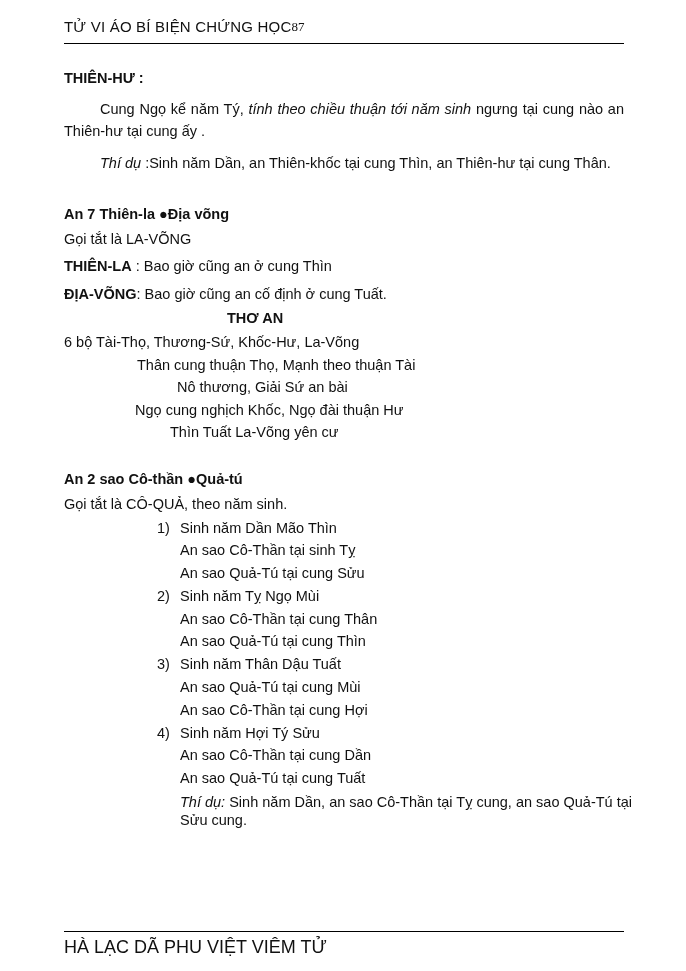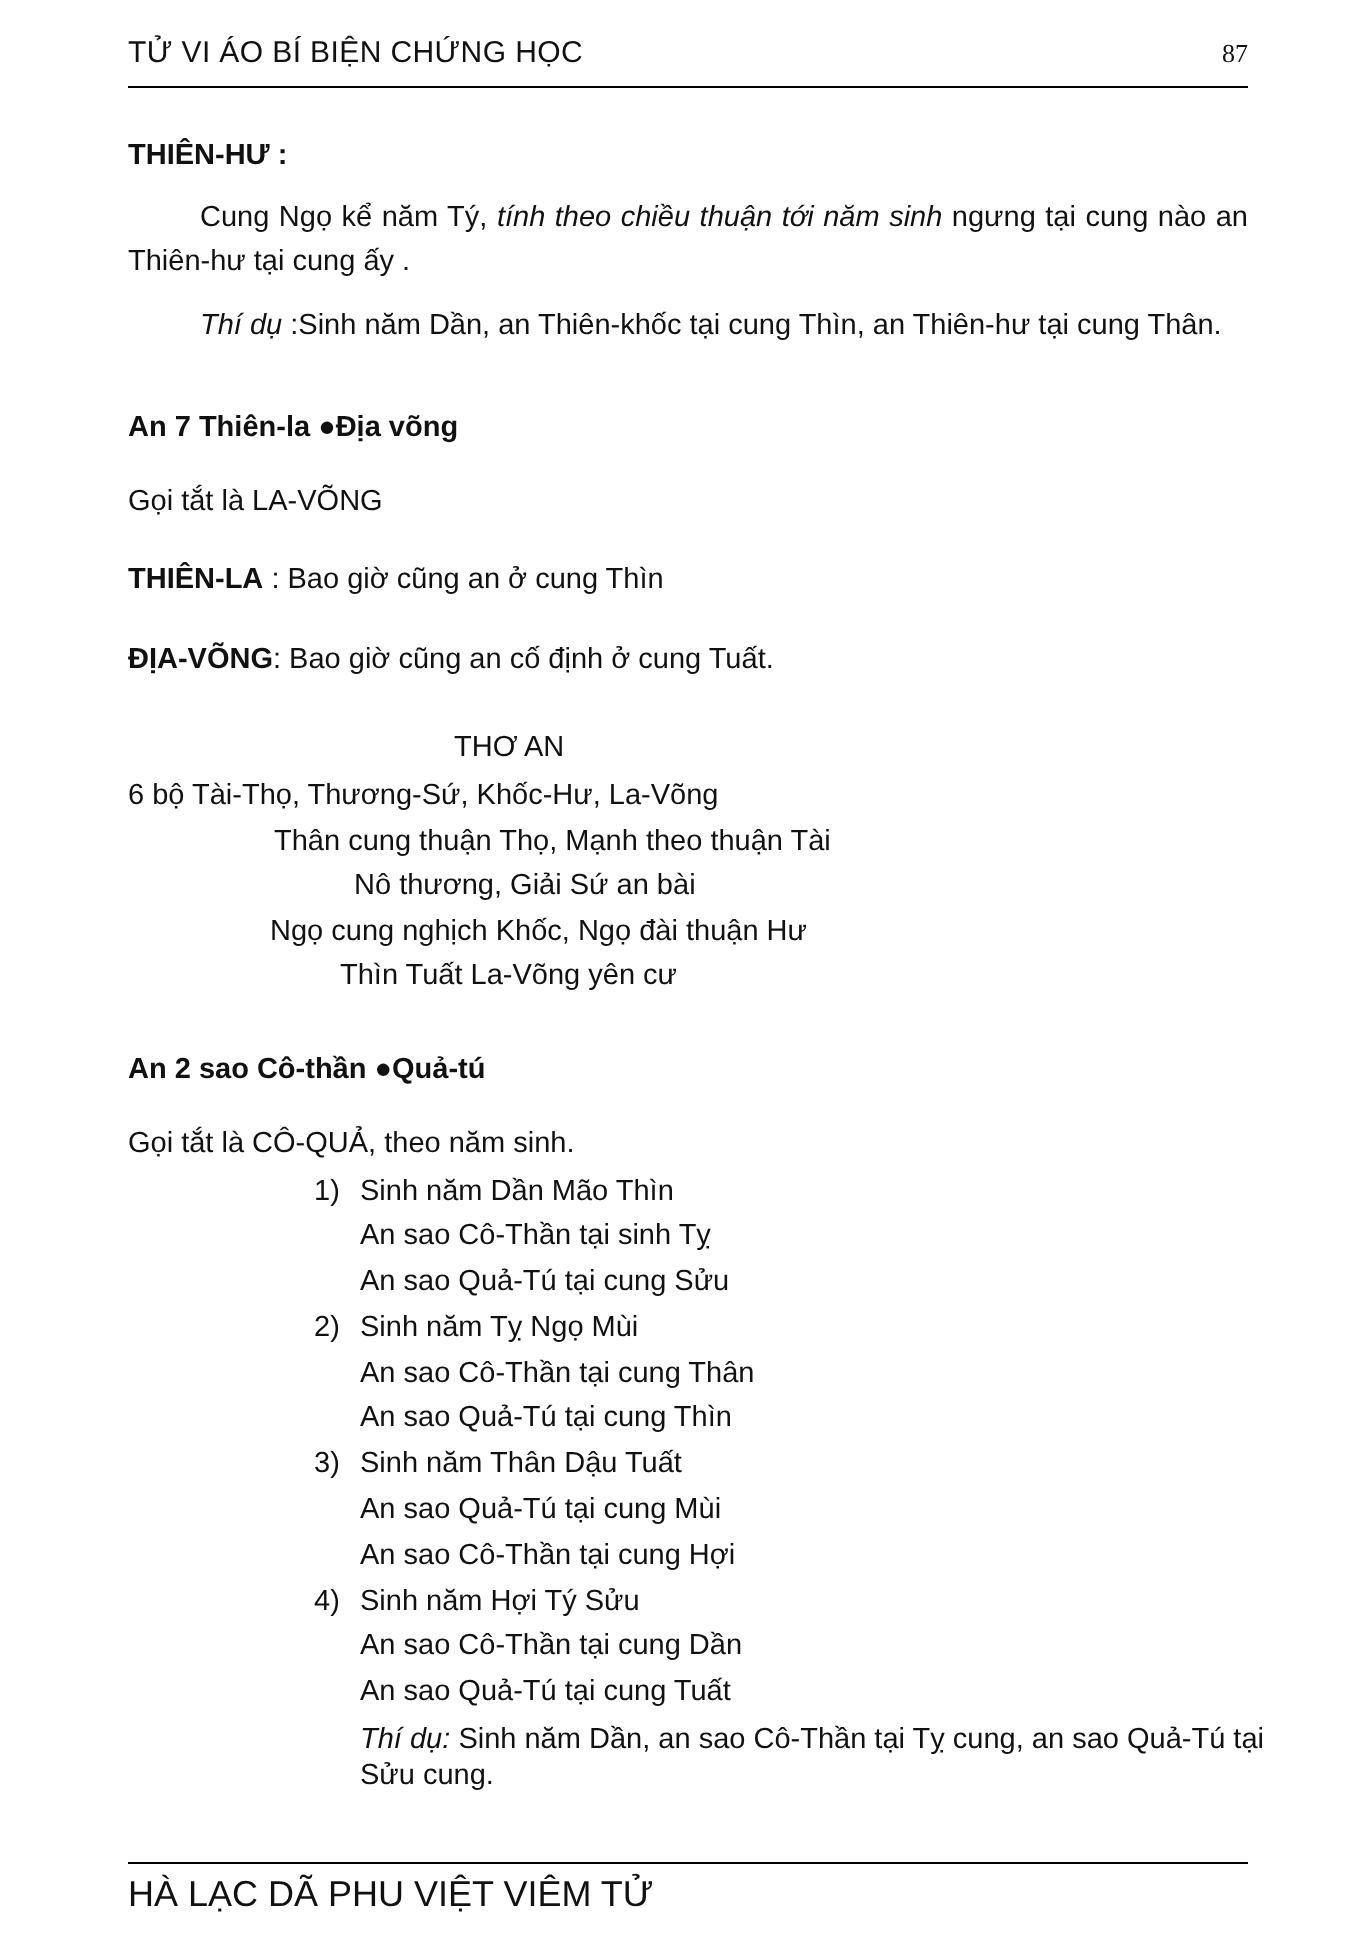--- a/index.html
+++ b/index.html
@@ -12,44 +12,44 @@
     overflow: hidden;
   }
   .page {
     position: absolute; inset: 0;
     padding: 16px 62px 0 64px;
     font-size: 14.5px;
     line-height: 22px;
   }
   
   .page-header {
-    display: flex; justify-content: space-between; align-items: flex-end;
+    display: flex; align-items: flex-end;
     border-bottom: 1.5px solid #000;
     padding-bottom: 5px;
   }
   .page-header .title { font-size: 15px; letter-spacing: 0.2px; }
   .page-header .pageno { font-family: "Liberation Serif", serif; font-size: 13px; }
 
   .b { font-weight: bold; }
   .i { font-style: italic; }
 
   .sec-head { font-weight: bold; }
   .mt-thienhu { margin-top: 23px; }
   .para {
     text-align: justify;
     text-indent: 36px;
     margin-top: 9px;
   }
   .example1 { margin-top: 10px; margin-left: 36px; }
 
   .mt-lavong { margin-top: 29px; }
-  .line { margin-top: 15px; line-height: 23px; }
+  .line { margin-top: 3px; line-height: 23px; }
   .term-line { line-height: 25px; }
 
-  .poem-title { font-weight: normal; margin-top: 20px; margin-left: 163px; }
+  .poem-title { font-weight: bold; margin-left: 163px; }
   .poem-line { line-height: 22.5px; }
   .poem-0 { margin-left: 0; margin-top: 2px; }
   .poem-1 { margin-left: 73px; }
   .poem-2 { margin-left: 113px; }
   .poem-3 { margin-left: 71px; }
   .poem-4 { margin-left: 106px; }
 
   .mt-coqua { margin-top: 24px; }
   .numlist { margin-top: 1px; }
   .num-item { display: flex; line-height: 22.8px; }

